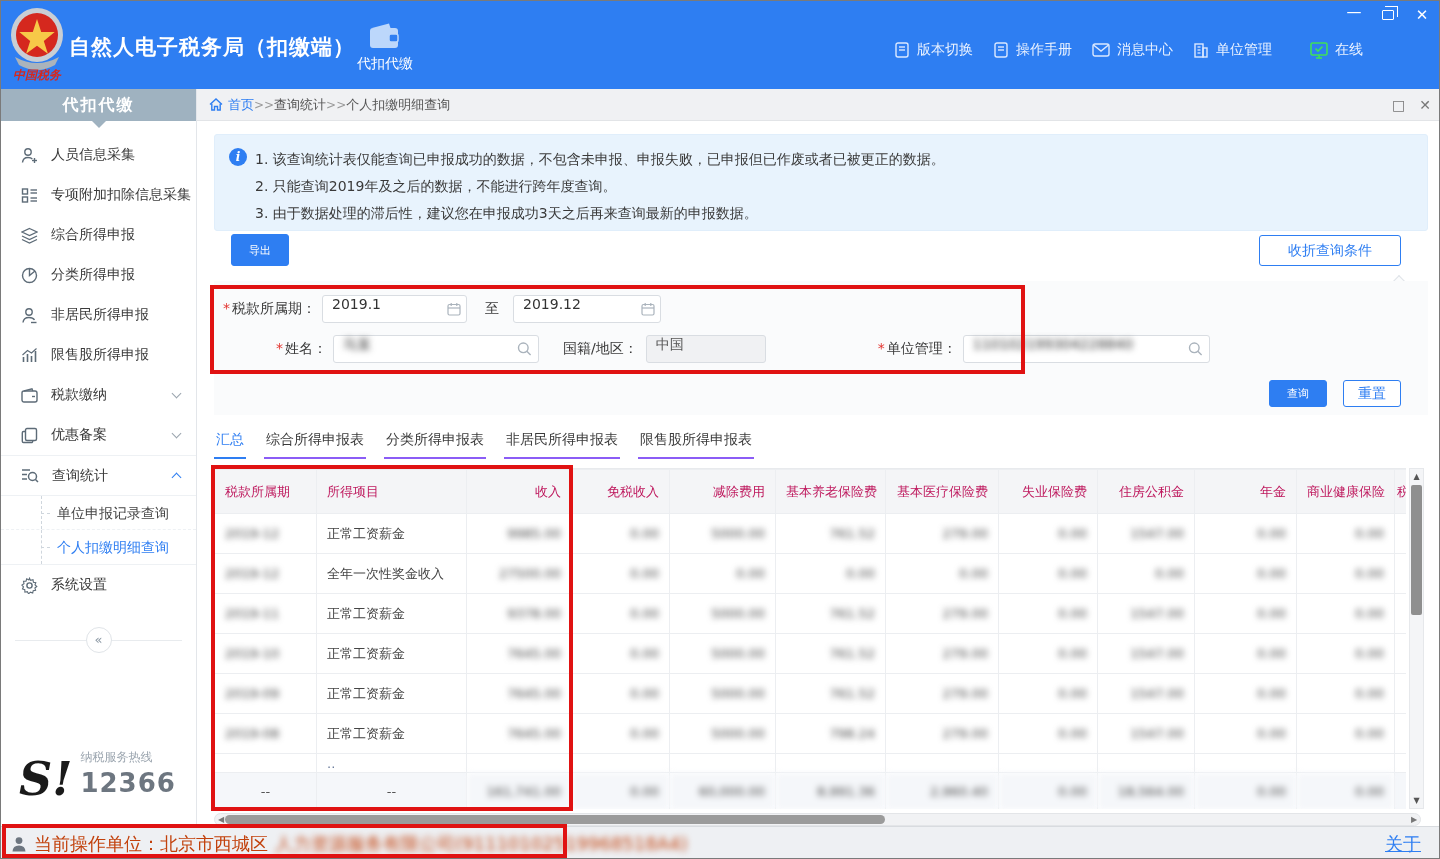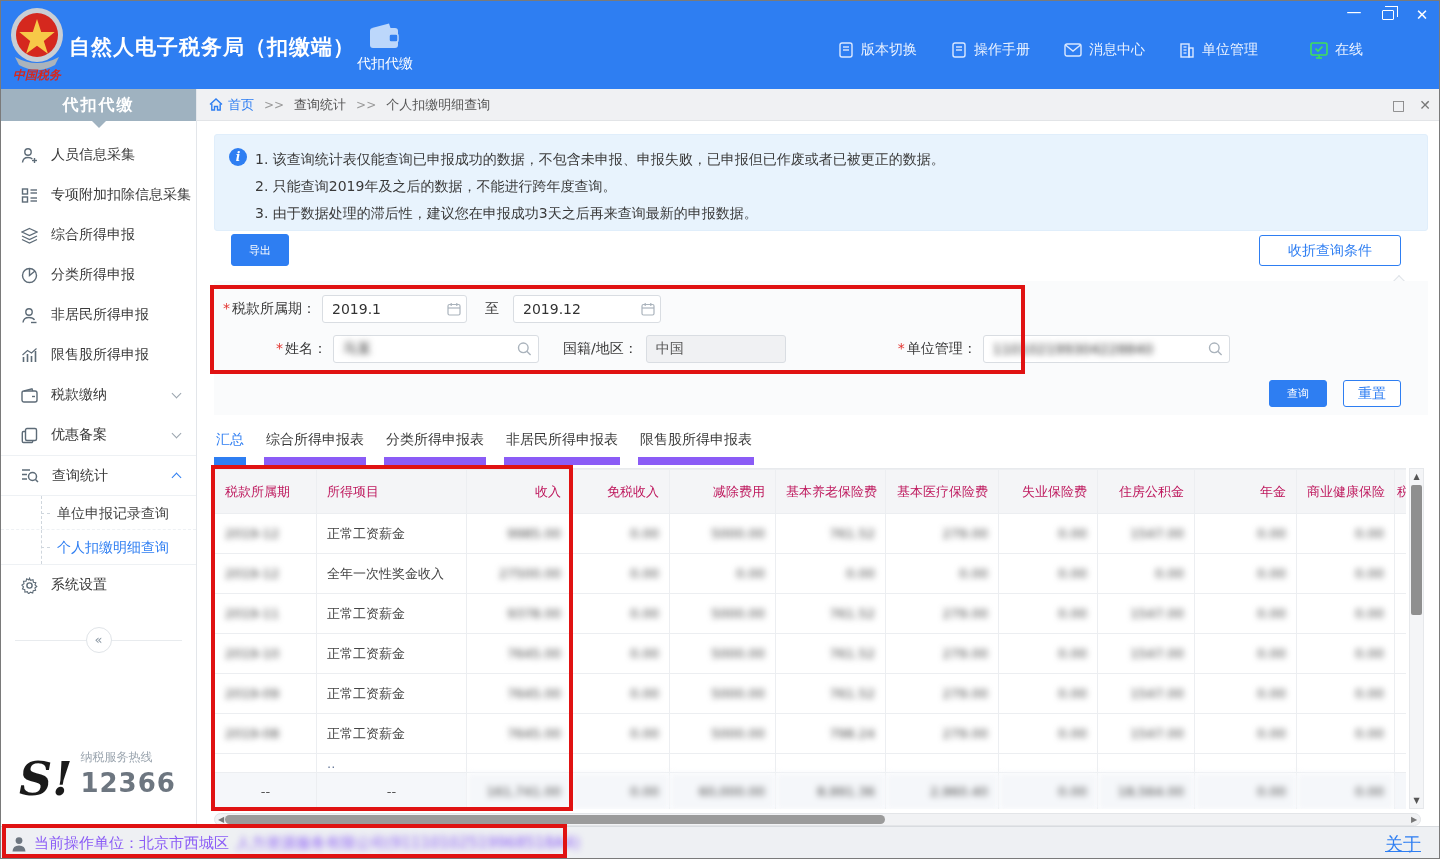--- a/index.html
+++ b/index.html
@@ -6,21 +6,21 @@
   html,body { width:1440px; height:859px; overflow:hidden; }
   body { font-family:"DejaVu Sans","Liberation Sans",sans-serif; font-size:14px; color:#333; background:#fff; }
   #app { position:relative; width:1440px; height:859px; border:1px solid #7a7a7a; overflow:hidden; background:#fff; }
 
   
   .titlebar { position:absolute; left:0; top:0; width:1440px; height:88px; background:#2e7ef2; }
   .emblem { position:absolute; left:8px; top:6px; width:56px; height:76px; }
   .app-title { position:absolute; left:68px; top:32px; color:#fff; font-size:21px; font-weight:bold; letter-spacing:1px; }
   .module-tab { position:absolute; left:340px; top:14px; width:88px; height:66px; display:flex; flex-direction:column; align-items:center; justify-content:center; gap:6px; cursor:pointer; }
   .module-tab .label { color:#fff; font-size:14px; }
-  .top-menu { position:absolute; right:78px; top:40px; display:flex; gap:34px; align-items:flex-start; }
+  .top-menu { position:absolute; right:78px; top:40px; display:flex; gap:20px; align-items:flex-start; }
   .top-menu .item { display:flex; align-items:center; gap:7px; color:#eaf2ff; font-size:14px; cursor:pointer; }
   .win-ctrls { position:absolute; right:8px; top:4px; display:flex; gap:12px; align-items:center; color:#fff; }
   .win-ctrls .wc { width:22px; height:20px; display:flex; align-items:center; justify-content:center; cursor:pointer; font-size:15px; }
   .wc-min { font-size:18px; padding-bottom:6px; }
   .restore-glyph { position:relative; width:12px; height:10px; border:1.4px solid #fff; border-radius:1px; }
   .restore-glyph::before { content:""; position:absolute; left:2px; top:-5px; width:12px; height:10px; border:1.4px solid #fff; border-left:none; border-bottom:none; }
 
   
   .sidebar { position:absolute; left:0; top:88px; width:196px; height:737px; background:#fff; border-right:1px solid #e3e6ea; }
   .side-head { position:relative; height:32px; background:#9fb2c0; color:#fff; font-size:16px; font-weight:bold; text-align:center; line-height:32px; letter-spacing:2px; }
@@ -39,21 +39,21 @@
   .sub-item.active { color:#2e7ef2; }
   .collapse-row { position:relative; margin-top:22px; height:26px; }
   .collapse-row::before { content:""; position:absolute; left:14px; right:14px; top:13px; border-top:1px solid #e8ebee; }
   .collapse-btn { position:absolute; left:50%; top:0; margin-left:-13px; width:26px; height:26px; border:1px solid #e0e4e8; border-radius:50%; background:#fff; color:#8a97a3; text-align:center; line-height:23px; font-size:13px; cursor:pointer; }
   .hotline { position:absolute; left:18px; bottom:28px; display:flex; align-items:flex-end; gap:8px; }
   .hotline-mark { font-family:"DejaVu Serif","Liberation Serif",serif; font-weight:bold; font-style:italic; font-size:46px; line-height:0.8; color:#1a1a1a; }
   .hotline-txt .t1 { color:#9aa4ae; font-size:12px; margin-bottom:2px; }
   .hotline-txt .t2 { color:#6d7680; font-size:26px; font-weight:bold; letter-spacing:1px; }
 
   
-  .crumbbar { position:absolute; left:196px; top:88px; width:1244px; height:32px; background:#f0f1f3; border-bottom:1px solid #e2e4e7; display:flex; align-items:center; padding:0 10px 0 12px; gap:10px; color:#555; font-size:13px; }
+  .crumbbar { position:absolute; left:196px; top:88px; width:1244px; height:32px; background:#f0f1f3; border-bottom:1px solid #e2e4e7; display:flex; align-items:center; padding:0 10px 0 12px; gap:0; color:#555; font-size:13px; }
   .crumbbar .home { color:#2e7ef2; cursor:pointer; display:flex; align-items:center; gap:5px; }
   .crumbbar .sep { color:#999; font-size:12px; }
   .crumb-ctrls { margin-left:auto; display:flex; gap:14px; color:#777; }
   .crumb-ctrls span { cursor:pointer; font-size:14px; }
 
   
   .content { position:absolute; left:196px; top:120px; width:1244px; height:704px; background:#fff; }
   .notice { position:absolute; left:17px; top:13px; width:1214px; height:97px; background:#e8f3fd; border:1px solid #e0eefb; border-radius:3px; padding:11px 14px 0 40px; }
   .notice .iic { position:absolute; left:14px; top:13px; width:18px; height:18px; background:#2e7ef2; color:#fff; border-radius:50%; text-align:center; line-height:18px; font-size:12px; font-style:italic; font-weight:bold; font-family:"DejaVu Serif",serif; }
   .notice .line { color:#3a3a3a; font-size:14px; line-height:27px; white-space:nowrap; }
@@ -62,31 +62,31 @@
   .btn-primary { background:#2e7ef2; color:#fff; border:1px solid #2e7ef2; border-radius:3px; font-size:11px; cursor:pointer; font-family:inherit; }
   .btn-outline { background:#fff; color:#2e7ef2; border:1px solid #2e7ef2; border-radius:3px; font-size:14px; cursor:pointer; font-family:inherit; }
   .export-btn { position:absolute; left:17px; top:0; width:58px; height:32px; }
   .collapse-q-btn { position:absolute; right:27px; top:1px; width:142px; height:31px; }
   .caret-up { position:absolute; right:22px; top:44px; width:14px; height:14px; background:#fbfcfd; border-left:1px solid #dfe3e8; border-top:1px solid #dfe3e8; transform:rotate(45deg); }
 
   .query-panel { position:absolute; left:17px; top:160px; width:1214px; height:134px; background:#fafbfc; }
   .q-row { position:absolute; display:flex; align-items:center; }
   .req { color:#e3342f; margin-right:2px; }
   .q-label { color:#3a3a3a; font-size:14px; }
-  .q-input { position:relative; display:flex; align-items:center; height:28px; background:#fff; border:1px solid #d9dde2; border-radius:3px; padding:0 26px 0 9px; font-size:14px; color:#333; }
+  .q-input { position:relative; display:flex; height:28px; background:#fff; border:1px solid #d9dde2; border-radius:3px; padding:0 26px 0 9px; font-size:14px; color:#333; }
   .q-input.noicon { padding-right:9px; }
   .q-input.disabled { background:#f0f1f3; color:#555; }
   .q-input .icon-right { position:absolute; right:6px; top:50%; transform:translateY(-50%); display:flex; }
   .form-btns { position:absolute; right:27px; bottom:8px; display:flex; gap:16px; }
   .form-btns button { width:58px; height:27px; }
   .redacted { filter:blur(3px); }
 
   
   .tabs { position:absolute; left:17px; top:304px; display:flex; gap:18px; }
-  .tab { padding:6px 2px 8px; font-size:14px; color:#3a3a3a; border-bottom:8px solid #8b5cf6; cursor:pointer; }
+  .tab { padding:6px 2px 8px; font-size:14px; color:#3a3a3a; border-bottom:2px solid #8b5cf6; cursor:pointer; }
   .tab.active { color:#2e7ef2; border-bottom-color:#2e7ef2; }
 
   
   .table-wrap { position:absolute; left:17px; top:347px; width:1192px; height:341px; overflow:hidden; border-top:1px solid #e8eaed; }
   table { border-collapse:collapse; table-layout:fixed; width:1192px; font-size:13px; }
   th,td { border:1px solid #eceef1; padding:0 10px; overflow:hidden; white-space:nowrap; }
   thead th { height:44px; background:#f4f5f7; font-weight:normal; color:#be185d; }
   tbody td { height:40px; color:#444; }
   .al { text-align:left; } .ar { text-align:right; }
   tr.partial td { height:19px; color:#6b7c9c; border-bottom:none; }
@@ -98,21 +98,21 @@
   .vscroll .arr { position:absolute; left:0; width:13px; height:13px; color:#555; font-size:8px; text-align:center; line-height:13px; }
   .vscroll .arr.up { top:1px; } .vscroll .arr.dn { bottom:1px; }
   .vthumb { position:absolute; left:1px; top:16px; width:11px; height:130px; background:#8f8f8f; border-radius:2px; }
   .hscroll { position:absolute; left:17px; top:692px; width:1207px; height:13px; background:#f1f2f4; border:1px solid #e3e5e8; border-radius:7px; }
   .hscroll .arr { position:absolute; top:0; width:10px; height:11px; color:#777; font-size:8px; line-height:11px; text-align:center; }
   .hscroll .arr.lt { left:1px; } .hscroll .arr.rt { right:1px; }
   .hthumb { position:absolute; left:10px; top:1px; width:660px; height:9px; background:#9b9b9b; border-radius:5px; }
 
   
   .statusbar { position:absolute; left:0; top:825px; width:1440px; height:34px; background:#eef0f3; border-top:1px solid #d8dbdf; display:flex; align-items:center; padding:0 20px 0 10px; gap:7px; }
-  .statusbar .txt { font-size:15px; color:#8b5cf6; }
+  .statusbar .txt { font-size:18px; color:#c2410c; }
   .about-link { margin-left:auto; color:#2e7ef2; font-size:18px; text-decoration:underline; cursor:pointer; }
 
   
   .anno { position:absolute; border:4px solid #e01212; pointer-events:none; z-index:50; }
   .anno1 { left:209px; top:284px; width:815px; height:89px; }
   .anno2 { left:210px; top:464px; width:362px; height:346px; }
   .anno3 { left:1px; top:823px; width:565px; height:34px; }
 </style>
 </head>
 <body>
@@ -367,21 +367,21 @@
         <span class="q-input" style="width:206px; margin-left:6px;">
           <span class="redacted">马某</span>
           <span class="icon-right">
               <svg width="15" height="15" viewBox="0 0 15 15">
                 <circle cx="6.3" cy="6.3" r="4.8" fill="none" stroke="#aab3bc" stroke-width="1.4"></circle>
                 <line x1="9.8" y1="9.8" x2="13.6" y2="13.6" stroke="#aab3bc" stroke-width="1.4"></line>
               </svg>
             </span>
         </span>
         <span class="q-label" style="margin-left:24px;">国籍/地区：</span>
-        <span class="q-input noicon disabled" style="width:140px; margin-left:8px;">
+        <span class="q-input noicon disabled" style="width:120px; margin-left:8px;">
           <span>中国</span>
         </span>
         <span class="q-label" style="margin-left:112px;"><span class="req">*</span><span>单位管理：</span></span>
         <span class="q-input" style="width:247px; margin-left:6px;">
           <span class="redacted">110102199304228840</span>
           <span class="icon-right">
               <svg width="15" height="15" viewBox="0 0 15 15">
                 <circle cx="6.3" cy="6.3" r="4.8" fill="none" stroke="#aab3bc" stroke-width="1.4"></circle>
                 <line x1="9.8" y1="9.8" x2="13.6" y2="13.6" stroke="#aab3bc" stroke-width="1.4"></line>
               </svg>

